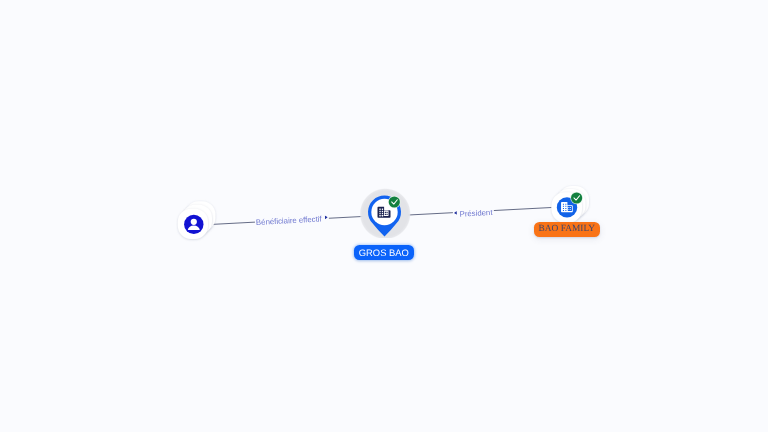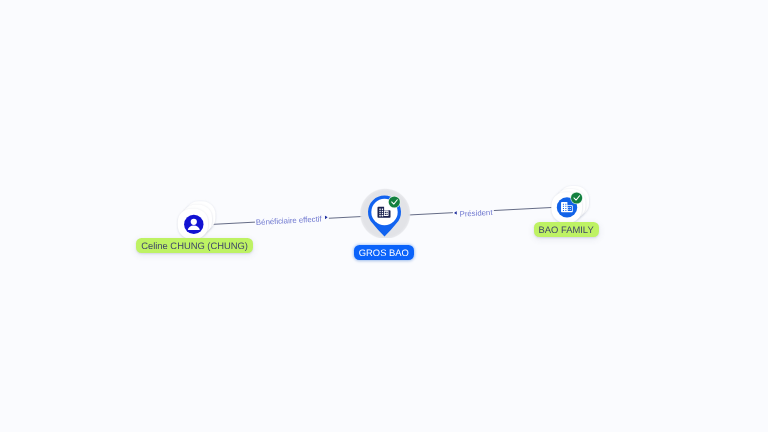--- a/index.html
+++ b/index.html
@@ -1,21 +1,21 @@
 <!DOCTYPE html>
 <html><head>
 <meta charset="utf-8">
 <style>
   html,body{margin:0;padding:0;}
   body{width:768px;height:432px;background:#fafbfe;overflow:hidden;
        font-family:"Liberation Sans",sans-serif;
        -webkit-font-smoothing:antialiased;text-rendering:geometricPrecision;}
   #stage{position:absolute;left:0;top:0;width:768px;height:432px;}
   .lbl{position:absolute;white-space:nowrap;line-height:11px;border-radius:5.5px;font-size:9.4px;padding:2px 5px;}
-  .lbl-light{background:#bef264;color:#3f4569;box-shadow:0 1px 2px rgba(55,65,105,.13),0 2px 7px rgba(55,65,105,.10);}
+  .lbl-light{background:#f97316;color:#3f4569;box-shadow:0 1px 2px rgba(55,65,105,.13),0 2px 7px rgba(55,65,105,.10);font-family:Liberation Serif, serif;}
   .lbl-sel{background:#0b63fa;color:#ffffff;box-shadow:0 0 2.5px 1px rgba(120,175,255,.5),0 1px 3px rgba(40,50,90,.16);}
   .elabel{position:absolute;white-space:nowrap;color:#6e77cf;font-size:7.8px;line-height:9px;
           transform:rotate(-3deg);transform-origin:left center;background:#fafbfe;padding:0 1px;}
   .etext{display:inline-block;vertical-align:middle;}
   .arrow-r,.arrow-l{display:inline-block;vertical-align:baseline;position:relative;top:-1.9px;}
   .arrow-r{margin-left:3.2px;}
   .arrow-l{margin-right:2.6px;}
 </style>
 </head>
 <body>
@@ -38,21 +38,20 @@
    <rect x="6.0" y="6.7" width="30" height="30" rx="13.2" fill="#fff" filter="url(#cardshadow1)"></rect>
    <rect x="1.8" y="10.7" width="30.2" height="30.2" rx="13.2" fill="#fff" filter="url(#cardshadow1)"></rect>
    </g>
    <g>
    <circle cx="17.8" cy="26.4" r="9.7" fill="#1212d2"></circle>
    <circle cx="17.8" cy="23.8" r="3.1" fill="#fff"></circle>
    <path d="M17.8 27.4 c-3.3 0-5.3 2.0-5.9 3.9 a0.55 0.55 0 0 0 0.55 0.72 h10.7 a0.55 0.55 0 0 0 0.55-0.72 c-0.6-1.9-2.6-3.9-5.9-3.9 z" fill="#fff"></path>
    </g>
   </svg>
  </div>
- <div class="lbl lbl-light" style="left:136.2px;top:237.7px">Celine CHUNG (CHUNG)</div>
 
  <div style="position:absolute;left:358px;top:186px;width:54px;height:52px">
   <svg width="54" height="52" viewBox="0 0 54 52">
    <defs>
           <radialGradient id="halo-grad" cx="50%" cy="50%" r="50%">
       <stop offset="0%" stop-color="#e2e3e7" stop-opacity="1"></stop>
       <stop offset="88%" stop-color="#e2e3e7" stop-opacity="1"></stop>
       <stop offset="95%" stop-color="#e4e5e9" stop-opacity="0.85"></stop>
       <stop offset="100%" stop-color="#eaebee" stop-opacity="0"></stop>
           </radialGradient>

